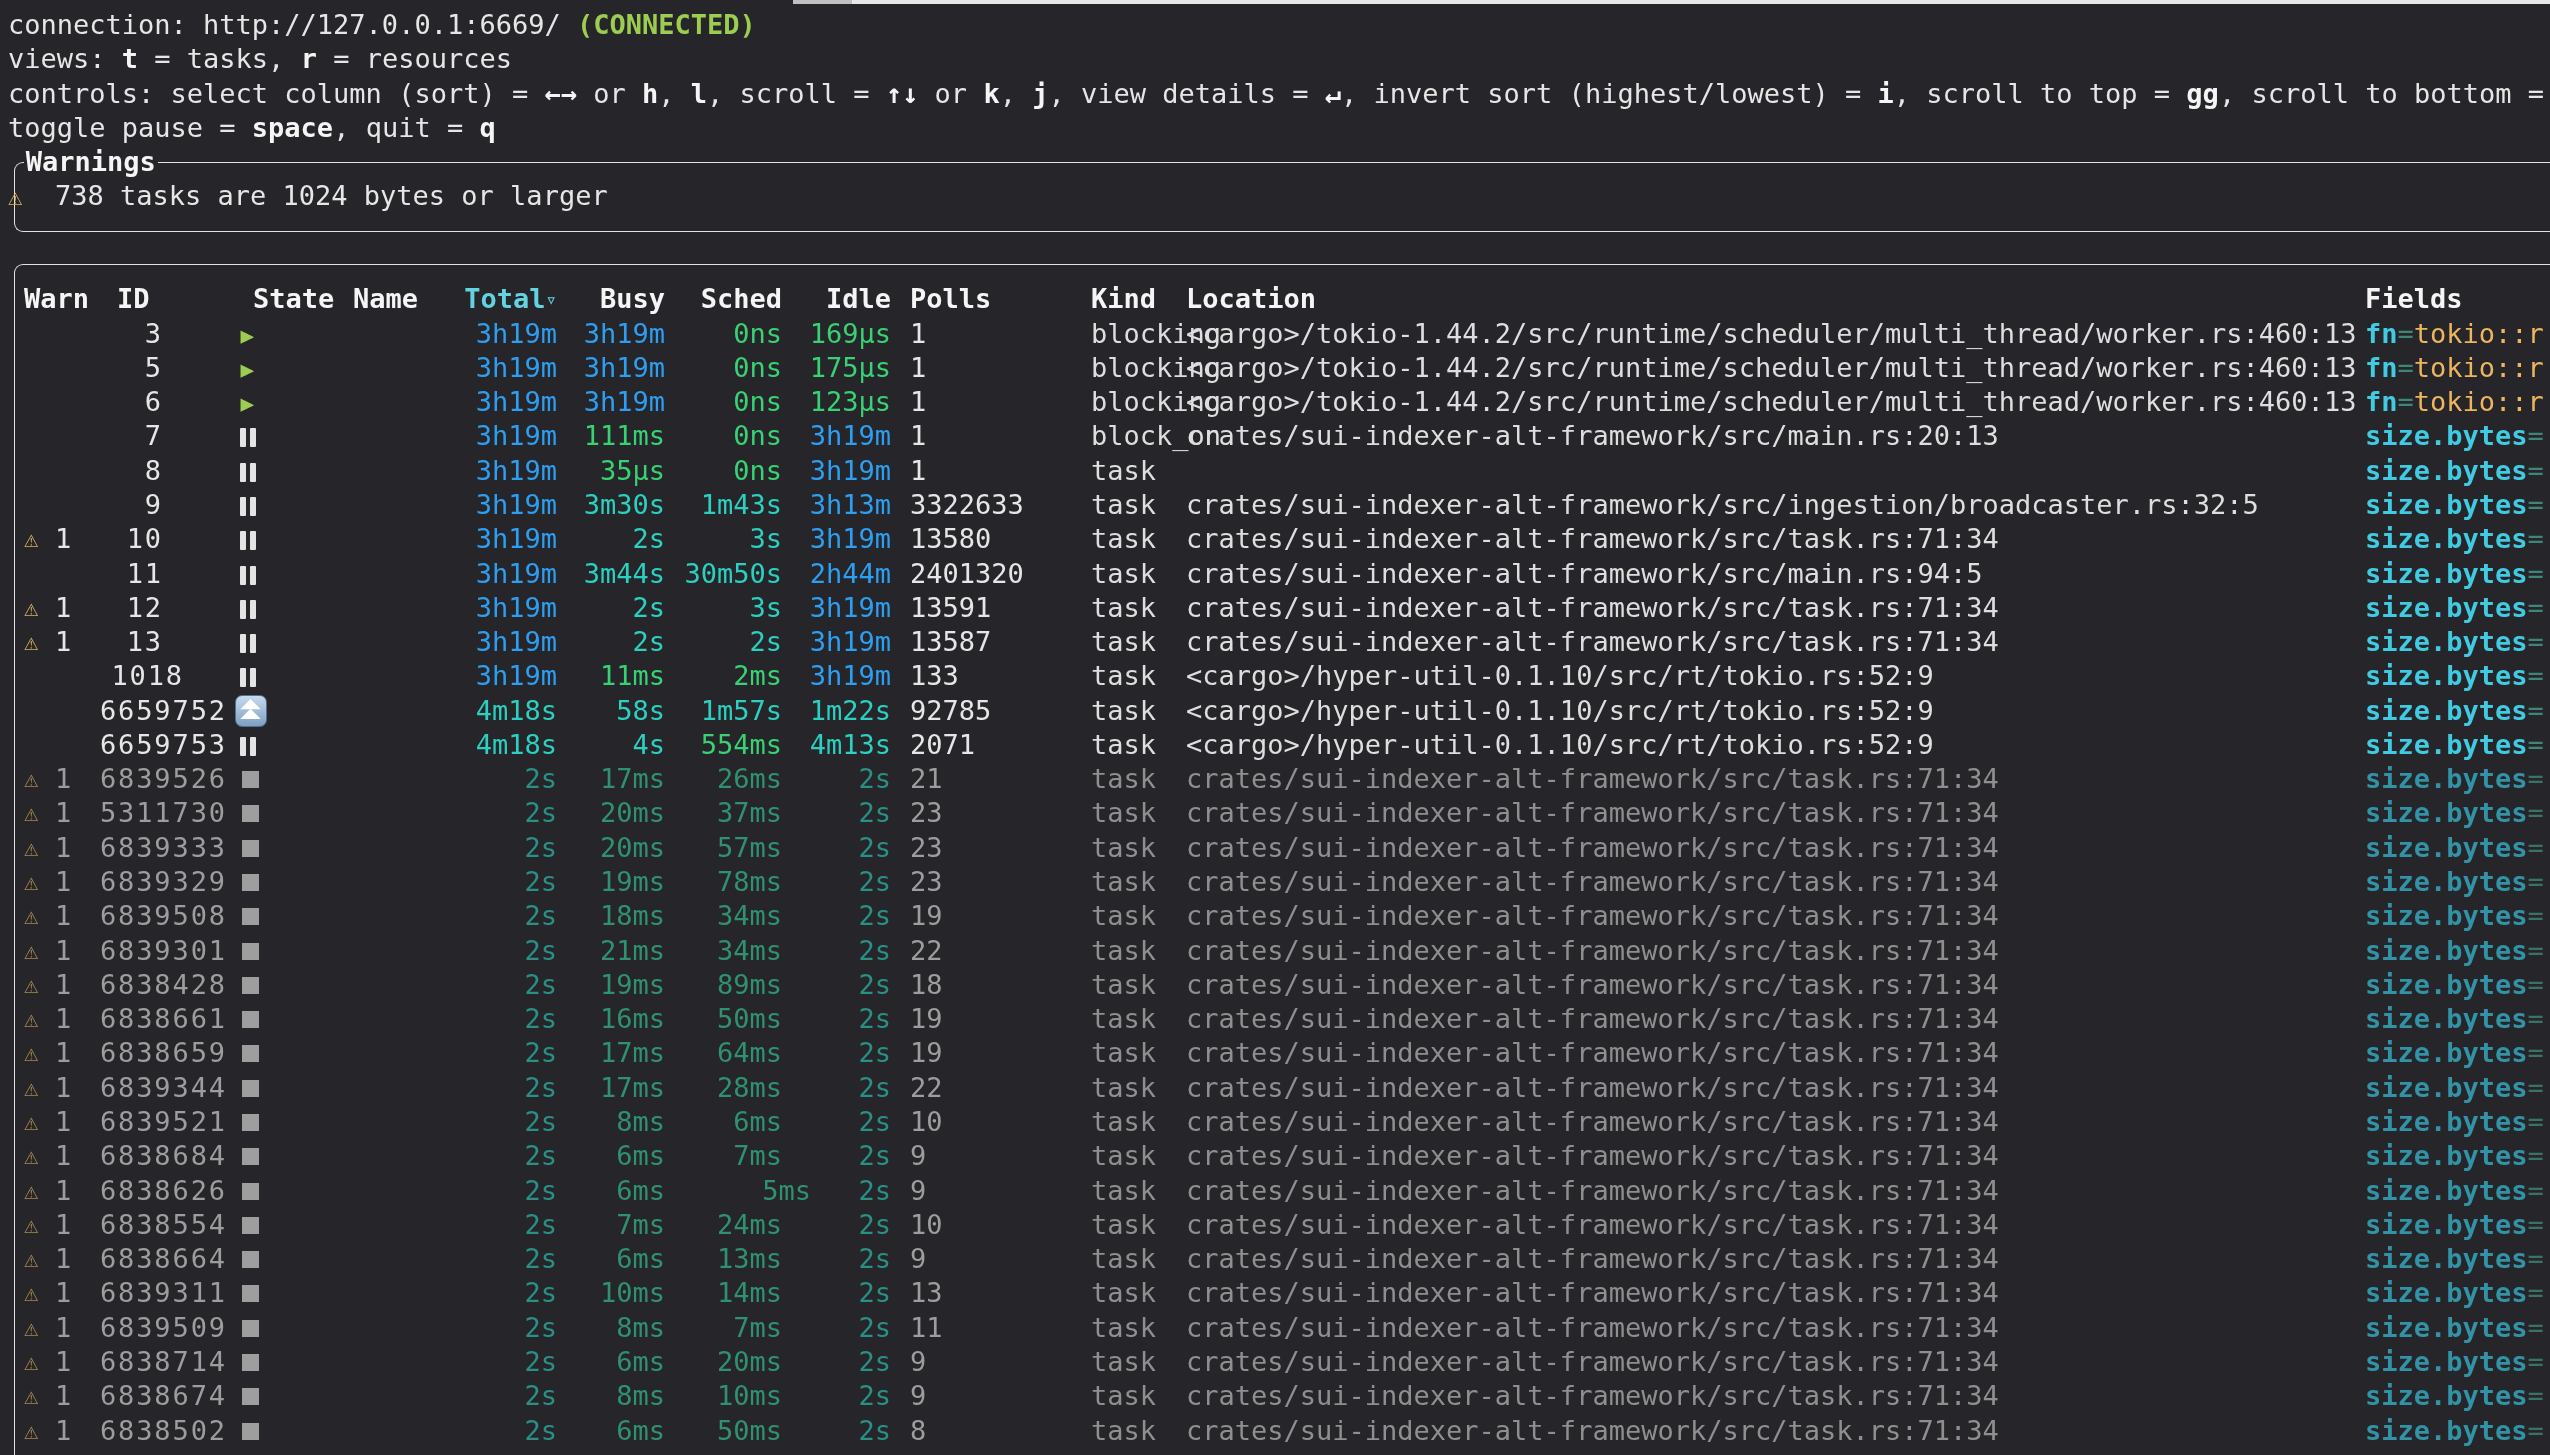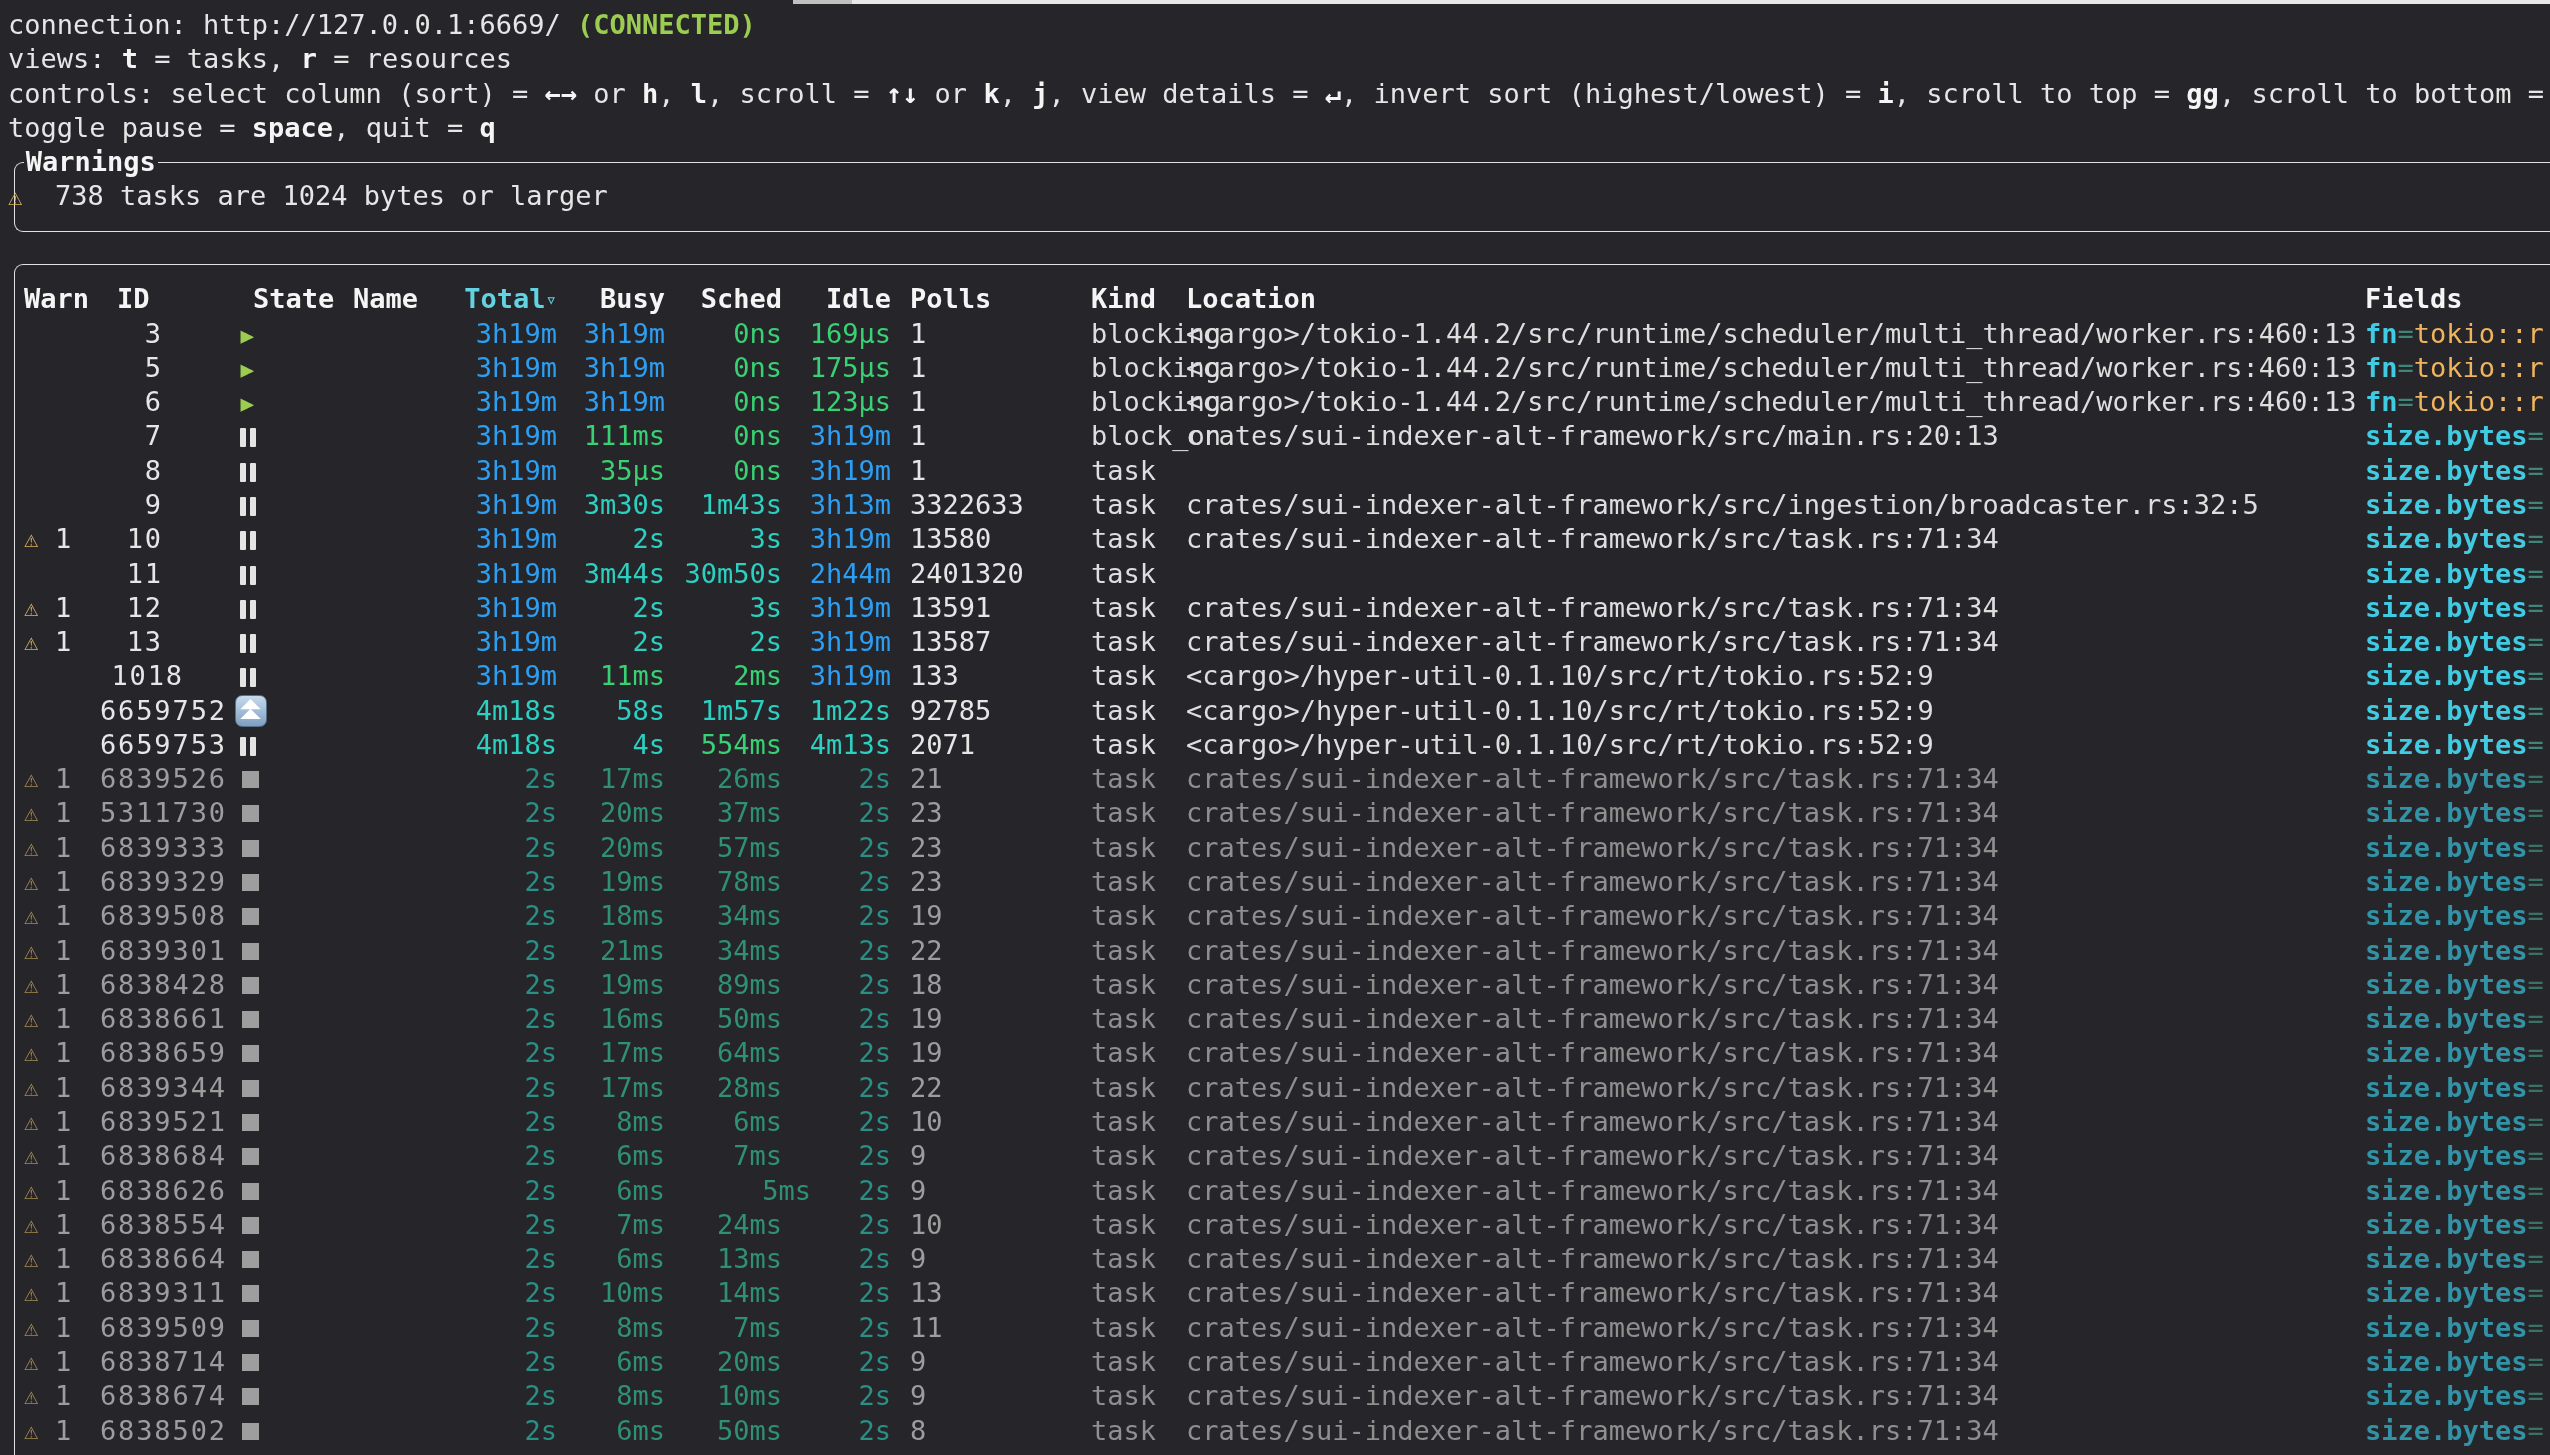--- a/index.html
+++ b/index.html
@@ -177,20 +177,21 @@
       </div>
       <div class="row" style="top: 557px;">
         <span class="cell cell-id c-id" style="left: 0px; width: 163px;">11</span>
         <span class="cell" style="left: 235px; width: 36px;"><span class="ico-pause" style="margin-left:5.4px"><i></i><i style="margin-right:0"></i></span></span>
         <span class="cell r c-blue" style="left: 404px; width: 153px;">3h19m</span>
         <span class="cell r c-cyan" style="left: 565px; width: 100px;">3m44s</span>
         <span class="cell r c-cyan" style="left: 673px; width: 109px;">30m50s</span>
         <span class="cell r c-blue" style="left: 790px; width: 101px;">2h44m</span>
         <span class="cell c-fg" style="left: 910px;">2401320</span>
         <span class="cell c-fg2" style="left: 1091px;">task</span>
+        <span class="cell c-fg2" style="left: 1186px;">crates/sui-indexer-alt-framework/src/main.rs:94:5</span>
         <span class="cell" style="left: 2365px;"><span class="c-fkey">size.bytes</span><span class="c-feq">=</span></span>
       </div>
       <div class="row" style="top: 591px;">
         <span class="cell warn-glyph c-warn" style="left: 24px;">⚠</span>
         <span class="cell c-fg" style="left: 55px;">1</span>
         <span class="cell cell-id c-id" style="left: 0px; width: 163px;">12</span>
         <span class="cell" style="left: 235px; width: 36px;"><span class="ico-pause" style="margin-left:5.4px"><i></i><i style="margin-right:0"></i></span></span>
         <span class="cell r c-blue" style="left: 404px; width: 153px;">3h19m</span>
         <span class="cell r c-cyan" style="left: 565px; width: 100px;">2s</span>
         <span class="cell r c-cyan" style="left: 673px; width: 109px;">3s</span>

